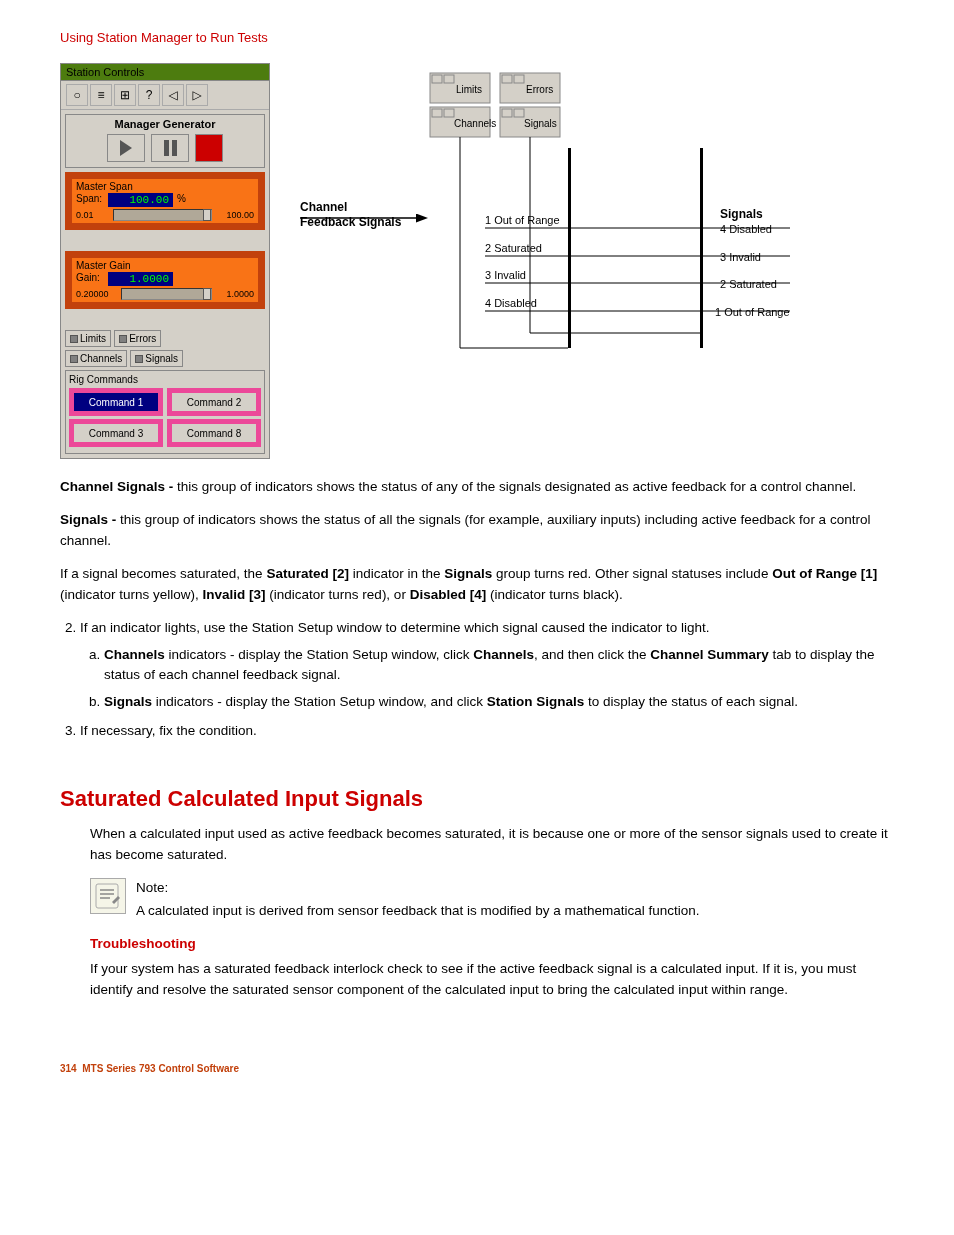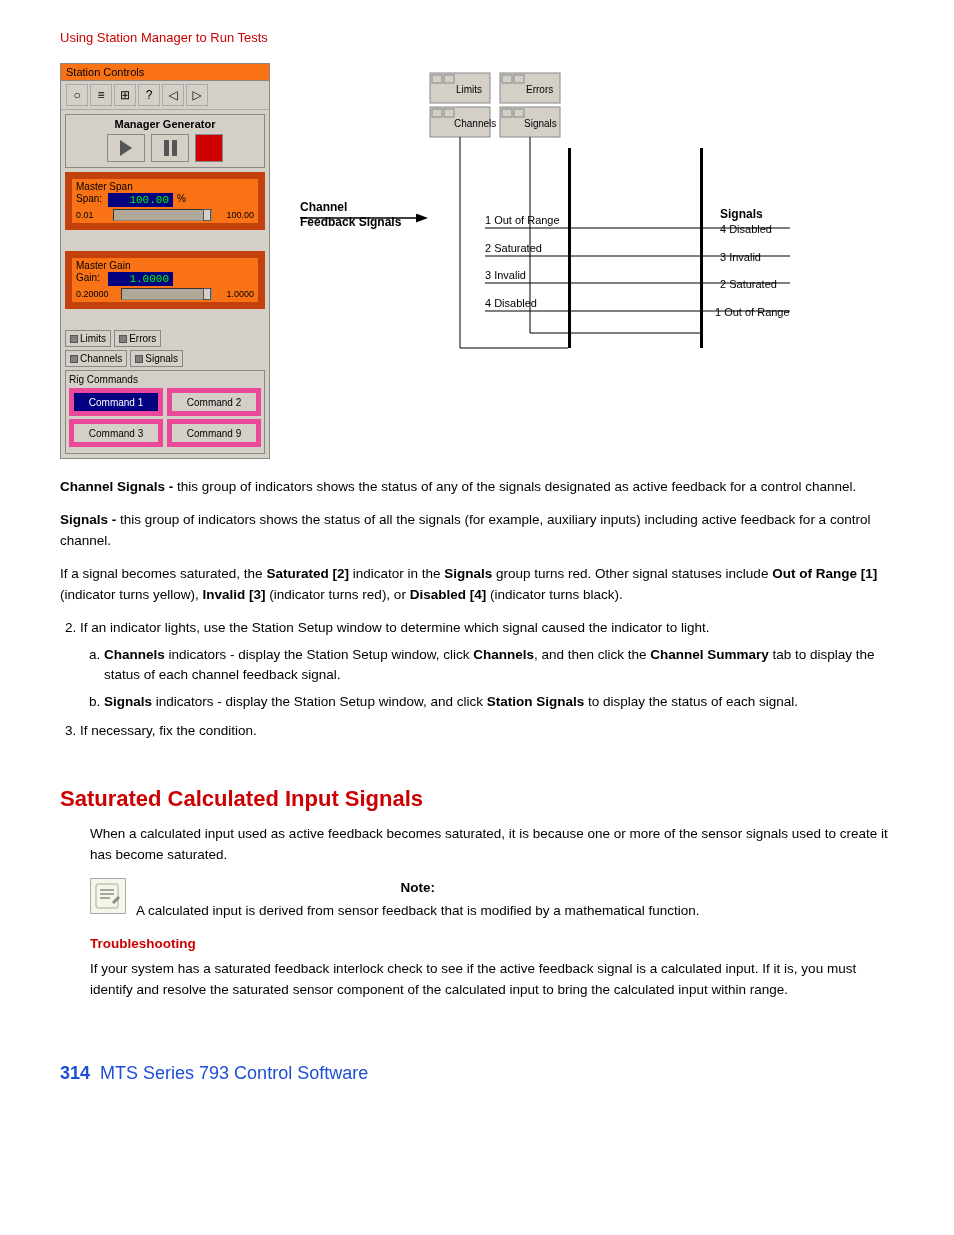--- a/index.html
+++ b/index.html
@@ -29,21 +29,21 @@
     
     .station-panel {
       border: 1px solid #888;
       background: #d4d0c8;
       width: 210px;
       font-size: 11px;
       flex-shrink: 0;
       margin-right: 30px;
     }
     .panel-title-bar {
-      background: #f97316;
+      background: #4d7c0f;
       border-bottom: 1px solid #888;
       padding: 2px 5px;
       font-size: 11px;
       color: #000;
     }
     .panel-toolbar {
       display: flex;
       align-items: center;
       padding: 3px 5px;
       background: #d4d0c8;
@@ -279,36 +279,36 @@
       display: flex;
       align-items: center;
       justify-content: center;
       font-size: 18px;
     }
     .note-content {
       font-size: 13.5px;
       line-height: 1.55;
     }
     .note-title {
-      font-weight: bold;
+      font-weight: normal;
       margin-bottom: 2px;
-      text-align: center;
     }
     .troubleshooting-label {
       color: #c00;
       font-weight: bold;
       font-size: 13.5px;
       margin-bottom: 8px;
     }
     .page-footer {
       margin-top: 40px;
-      font-size: 18px;
-      color: #1d4ed8;
+      font-size: 10px;
+      color: #c2410c;
       border-top: none;
       padding-top: 10px;
+      font-weight: bold;
     }
     .indent-text {
       margin-left: 30px;
     }
   </style>
 </head>
 <body>
 
 <div class="breadcrumb">Using Station Manager to Run Tests</div>
 
@@ -396,21 +396,21 @@
       </div>
 
       <div class="rig-commands">
         <div class="rig-title">Rig Commands</div>
         <div class="cmd-row">
           <div class="cmd-btn cmd-btn-active">Command 1</div>
           <div class="cmd-btn">Command 2</div>
         </div>
         <div class="cmd-row">
           <div class="cmd-btn">Command 3</div>
-          <div class="cmd-btn">Command 9</div>
+          <div class="cmd-btn">Command 8</div>
         </div>
       </div>
     </div>
   </div>
 
   <div class="diagram-area">
     <svg width="520" height="290">
 
       <rect x="130" y="10" width="60" height="30" fill="#d4d0c8" stroke="#888" stroke-width="1"></rect>
       <rect x="132" y="12" width="10" height="8" fill="none" stroke="#888" stroke-width="1"></rect>

